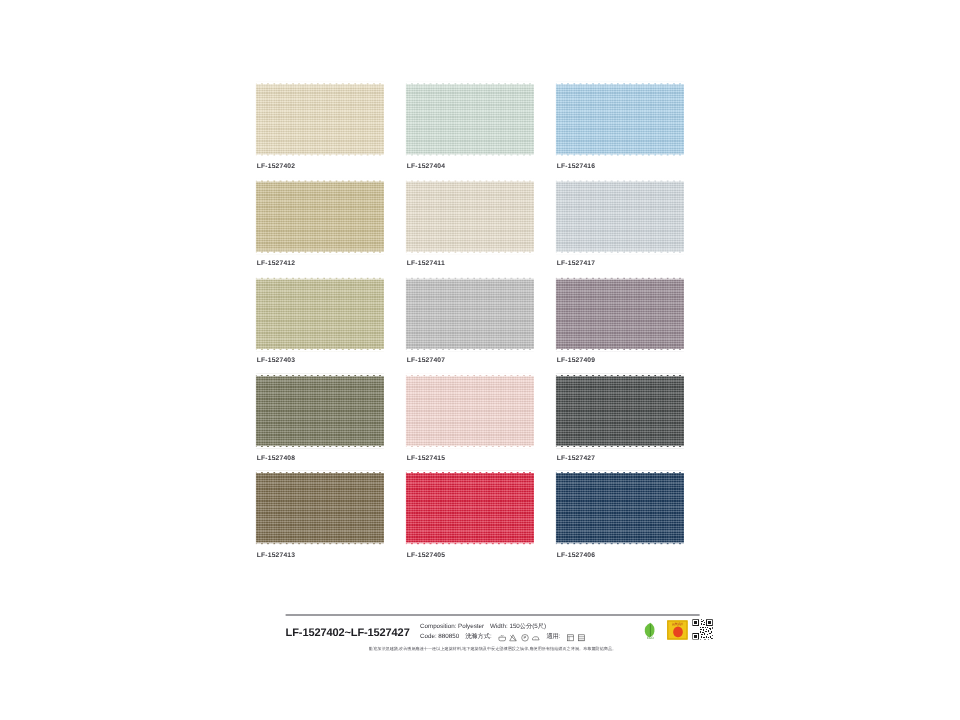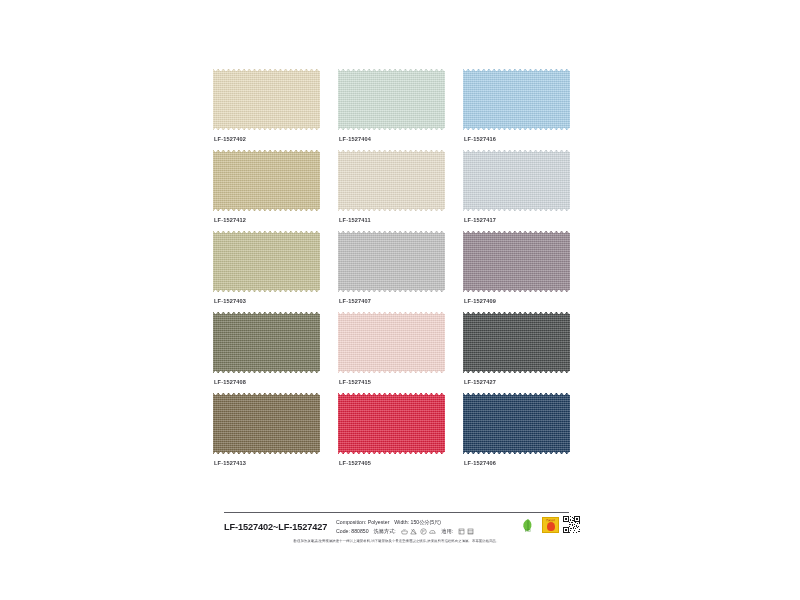--- a/index.html
+++ b/index.html
@@ -105,21 +105,21 @@
     font-size: 5.6px;
     letter-spacing: 0.15px;
     color: #3c3c42;
     white-space: nowrap;
     font-weight: 600;
   }
 
   
   #footer {
     position: absolute;
-    left: 224px;
+    left: 238px;
     top: 512px;
     width: 350px;
   }
 
   #footer-rule {
     width: 345px;
     height: 1px;
     background: #5d5d64;
     margin-bottom: 3px;
   }

